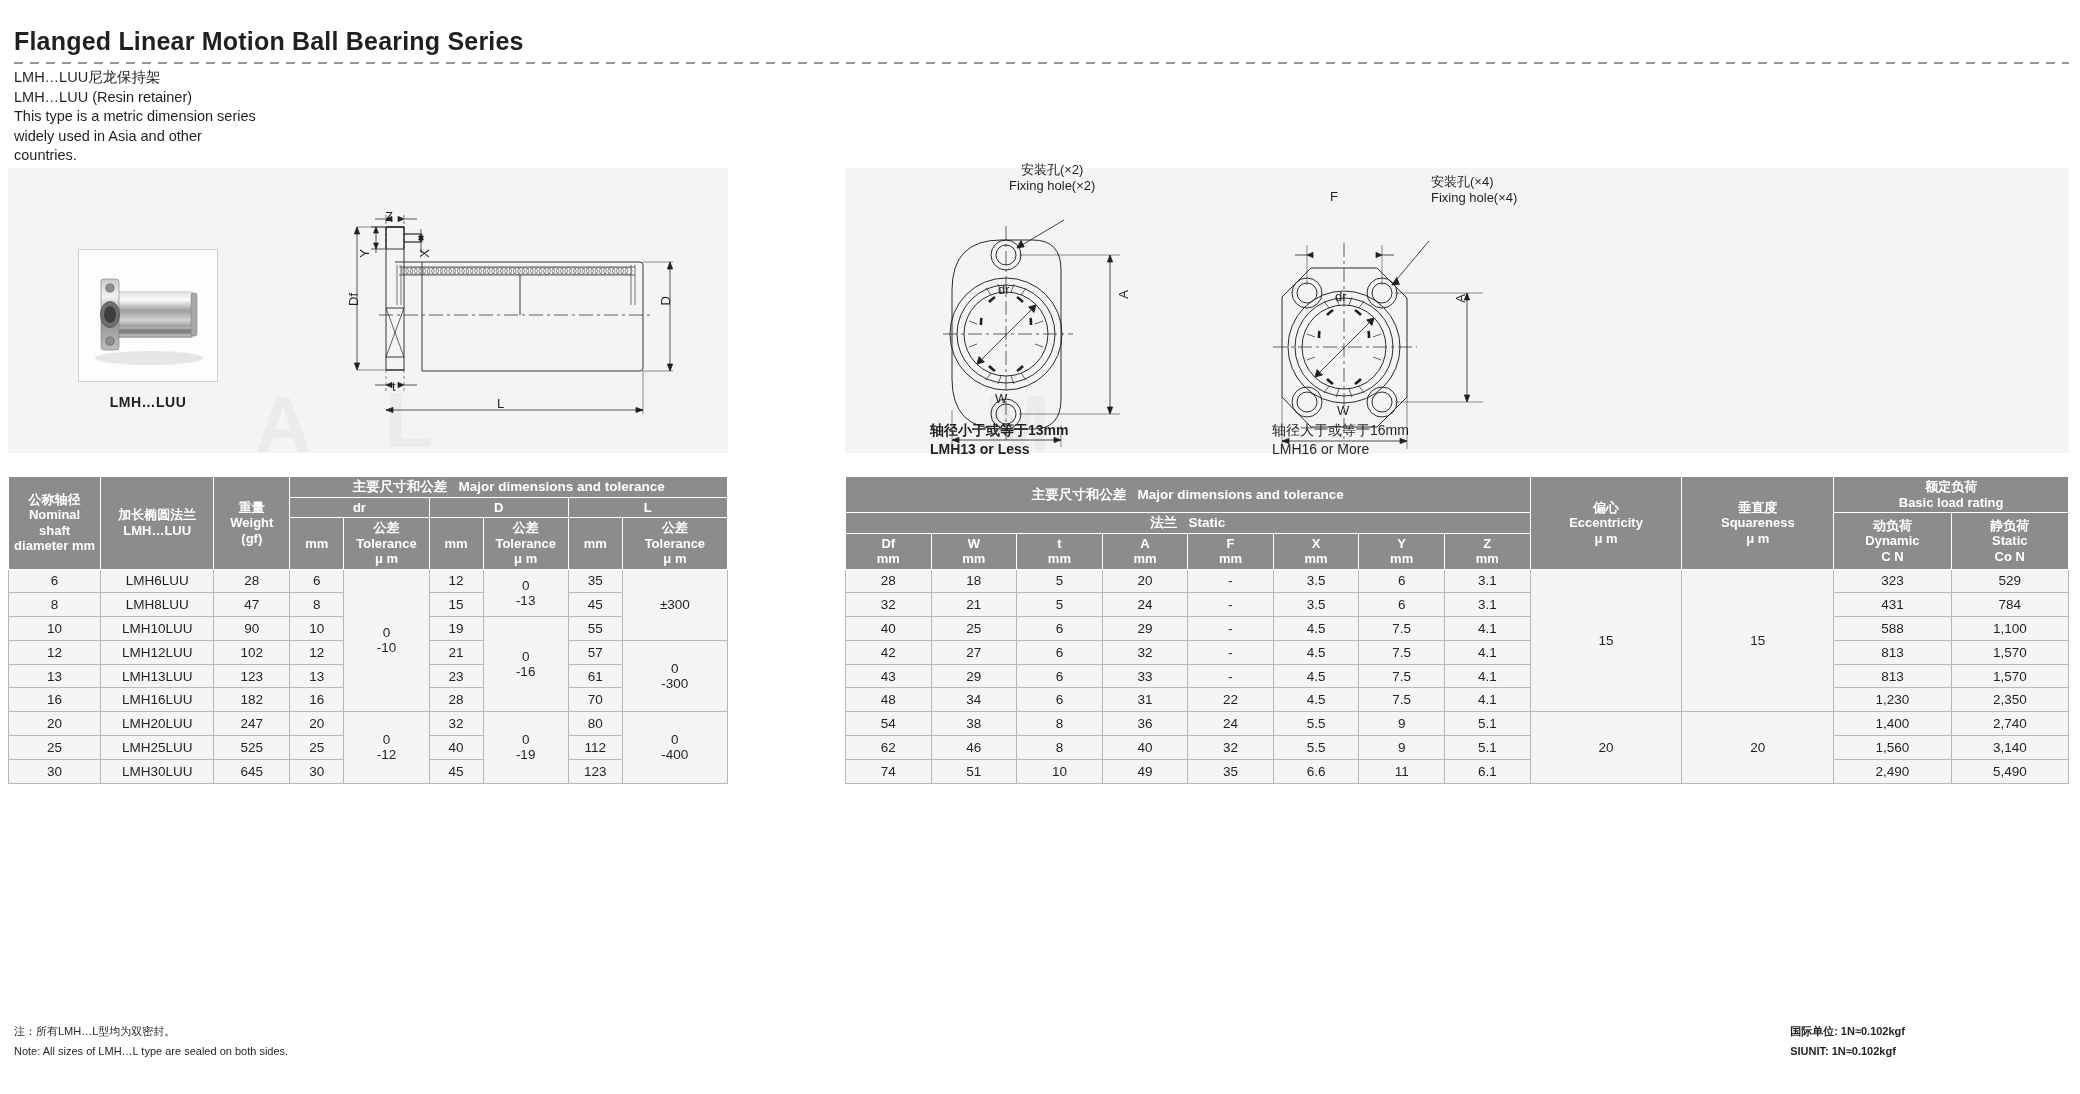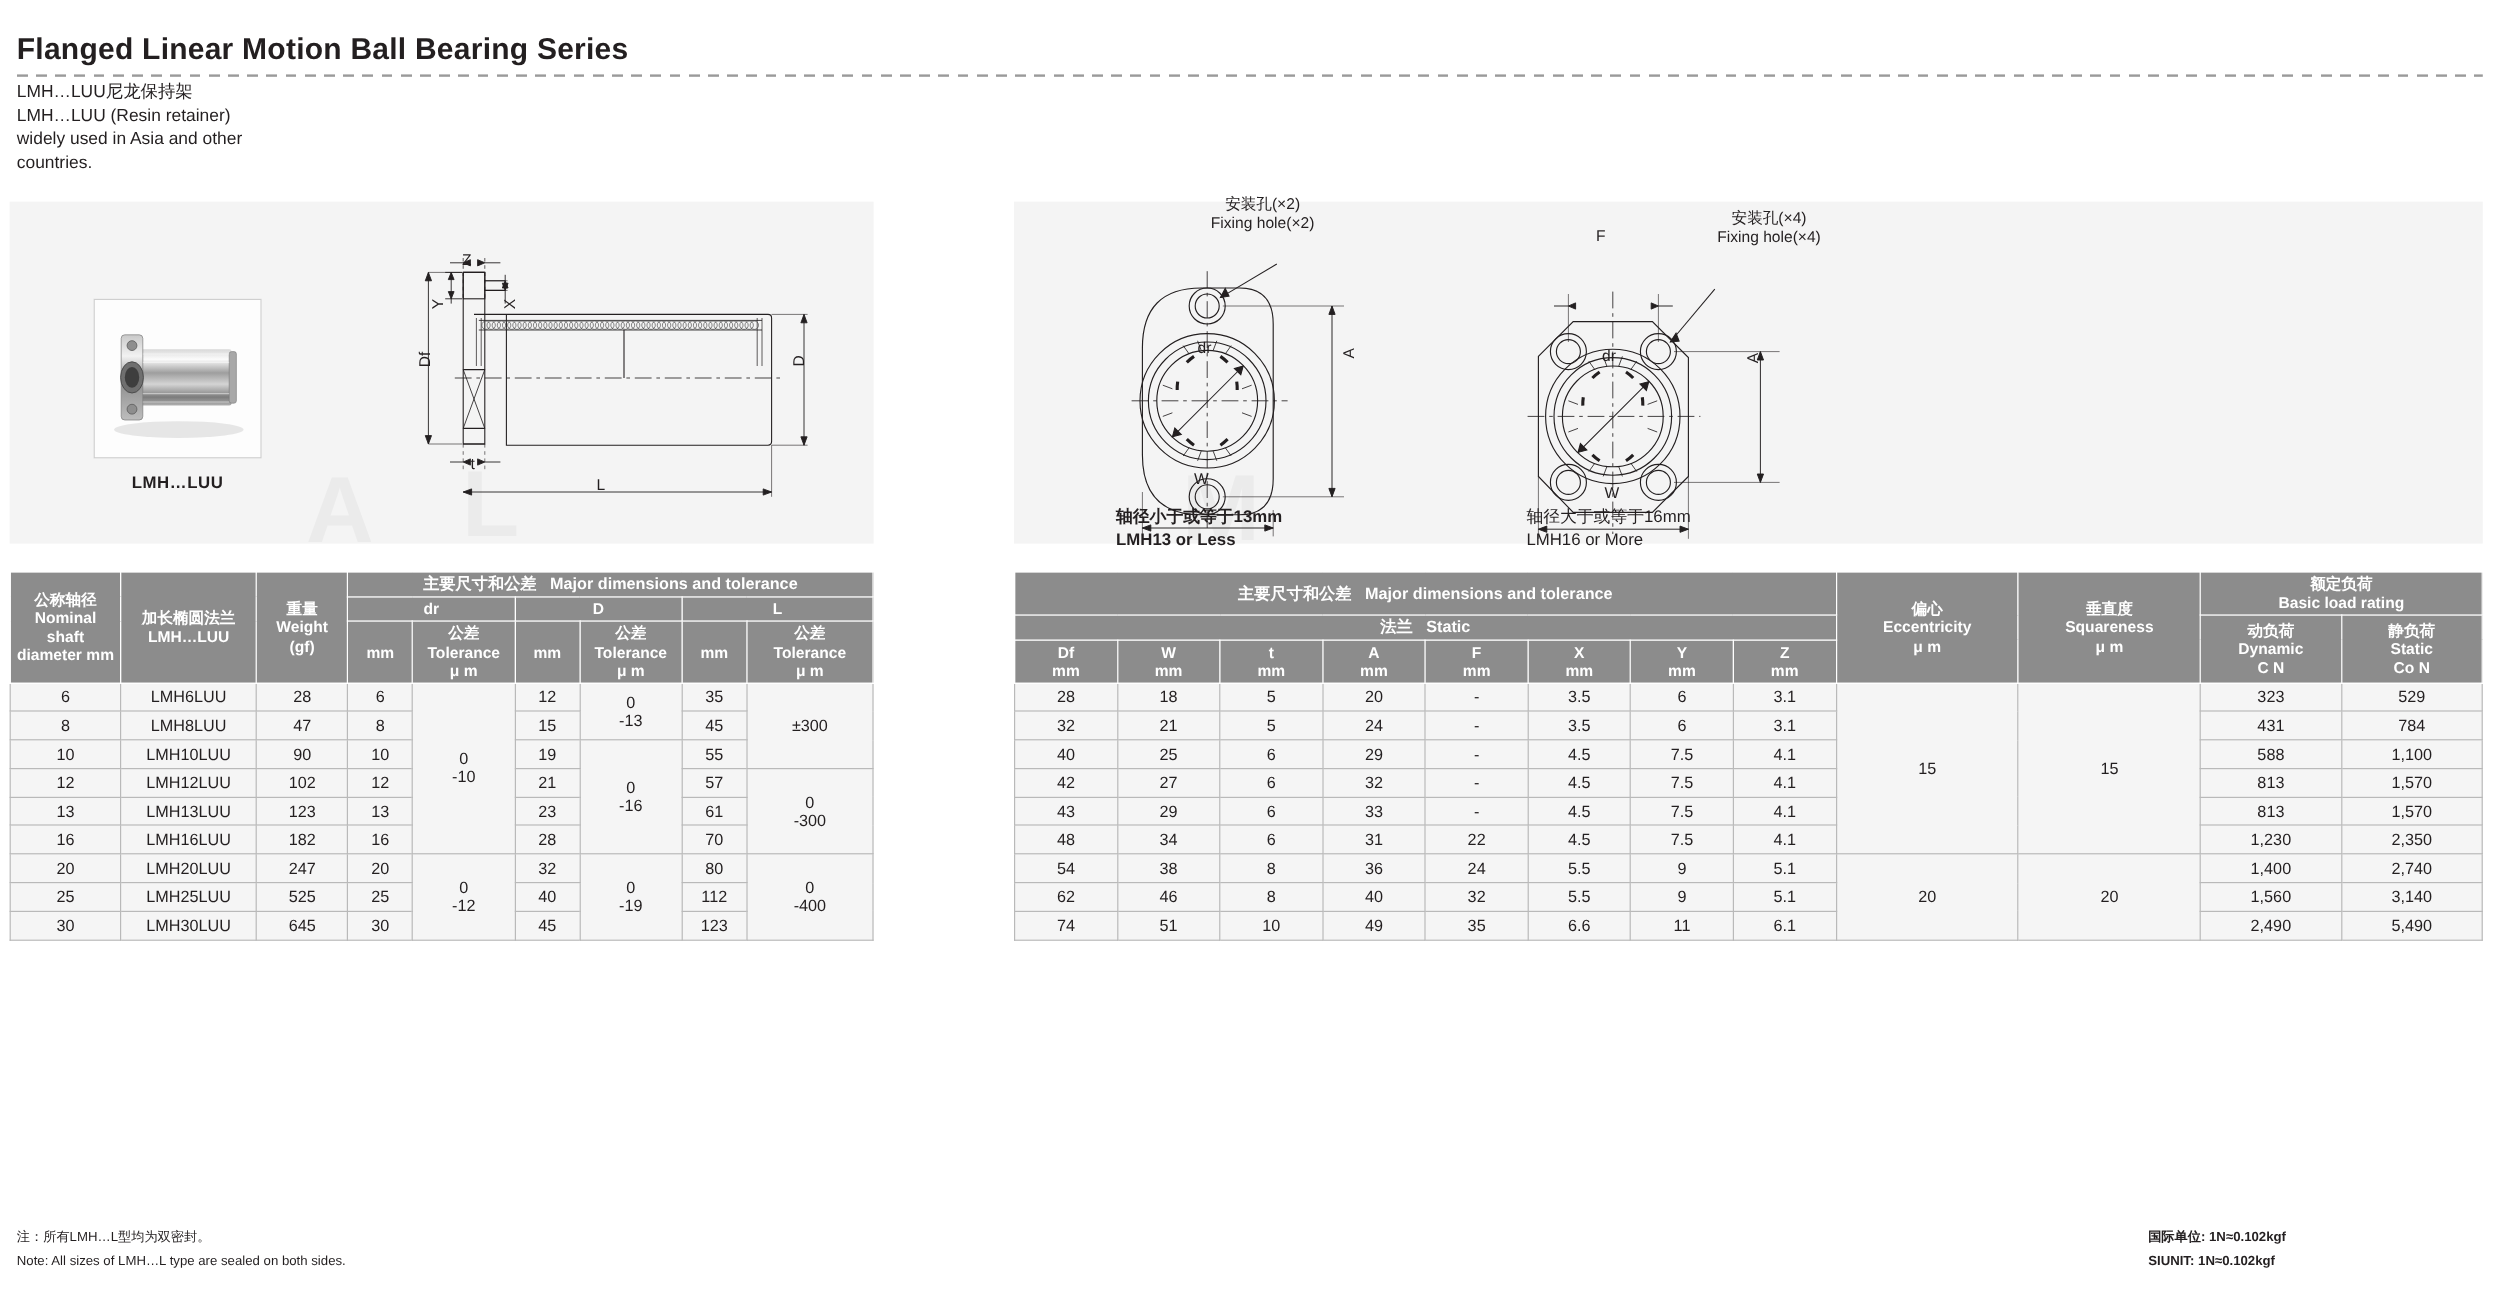--- a/index.html
+++ b/index.html
@@ -91,20 +91,21 @@
 </head>
 <body>
 
 <div class="page">
 
   <div class="title">Flanged Linear Motion Ball Bearing Series</div>
   <div class="dashrule"></div>
   <div class="desc">
     <div>LMH…LUU尼龙保持架</div>
     <div>LMH…LUU (Resin retainer)</div>
+    <div>This type is a metric dimension series</div>
     <div>widely used in Asia and other</div>
     <div>countries.</div>
   </div>
 
   <div class="panel" id="panel-left"></div>
   <div class="panel" id="panel-right"></div>
 
   <div class="wm" style="left:255px; top:380px;">A</div>
   <div class="wm" style="left:385px; top:375px;">L</div>
   <div class="wm" style="left:985px; top:378px;">M</div>
@@ -387,21 +388,21 @@
       <path d="M212 197 l-2.6 -7 h5.2 z" fill="#231f20"></path>
     </g>
 
     <g stroke="#231f20" fill="none" stroke-width="0.8">
       <path d="M27 192 V244 M152 192 V244" stroke-width="0.5"></path>
       <path d="M27 236 H152"></path>
       <path d="M27 236 l7 -2.6 v5.2 z" fill="#231f20"></path>
       <path d="M152 236 l-7 -2.6 v5.2 z" fill="#231f20"></path>
     </g>
   </svg>
-  <div class="lbl" style="left:1431px; top:174px; text-align:center;">
+  <div class="lbl" style="left:1431px; top:174px; text-align:left;">
     <div>安装孔(×4)</div>
     <div>Fixing hole(×4)</div>
   </div>
   <div class="lbl" style="left:1330px; top:189px;">F</div>
   <div class="lbl" style="left:1335px; top:289px;">dr</div>
   <div class="lbl" style="left:1453px; top:294px; writing-mode:vertical-rl; transform:rotate(180deg);">A</div>
   <div class="lbl" style="left:1337px; top:403px;">W</div>
   <div class="cap2" style="left:1272px; top:421px;">
     <div>轴径大于或等于16mm</div>
     <div>LMH16 or More</div>

